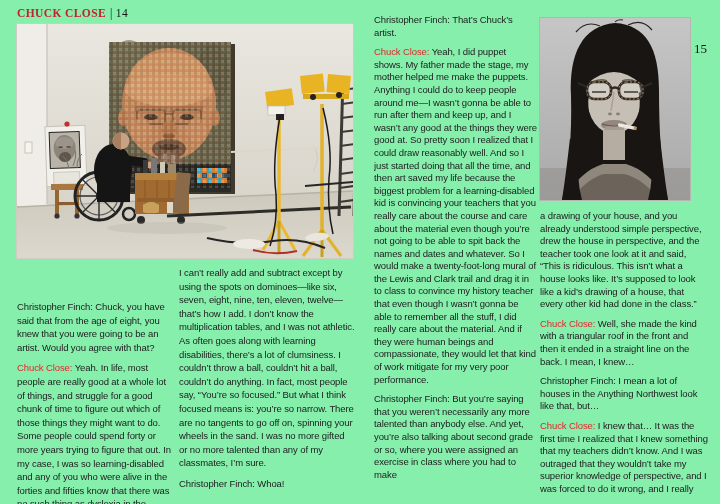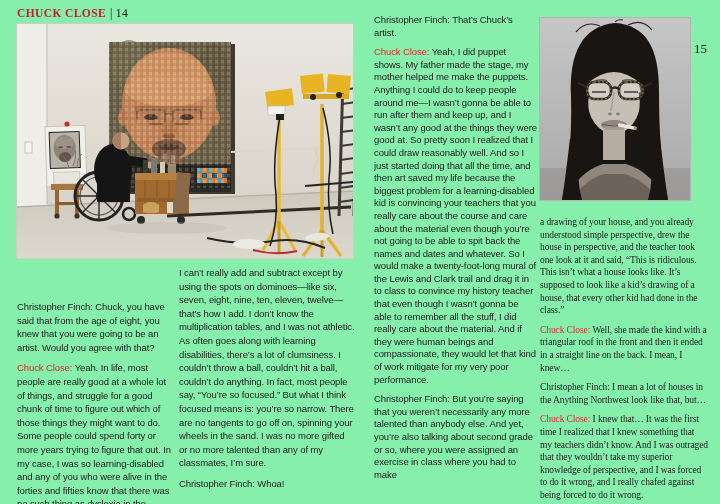--- a/index.html
+++ b/index.html
@@ -19,21 +19,21 @@
   .portrait-photo{position:absolute;left:540px;top:18px;width:150px;height:182px;outline:1px solid #b5b5b2;}
   .pageno-right{position:absolute;left:694px;top:9px;font-family:"Liberation Serif",serif;font-size:13px;color:#141414;margin-top:32px;}
   
   .col{position:absolute;overflow:hidden;color:#1c1c1c;}
   .col p{margin:0 0 7px 0;font-size:9.5px;letter-spacing:-.1px;}
   .pg14 p{line-height:13.6px;}
   .pg15 p{line-height:12.6px;}
   .col1{left:17px;top:266px;width:156px;height:232px;margin-top:34px;}
   .col2{left:179px;top:266px;width:176px;height:232px;}
   .col3{left:374px;top:14px;width:163px;height:482px;}
-  .col4{left:540px;top:216px;width:168px;height:284px;font-family:Liberation Serif, serif;}
+  .col4{left:540px;top:210px;width:168px;height:284px;}
   .spk{color:#e8232d;}
   svg{display:block;}
 </style>
 </head>
 <body>
 
 <div class="spread">
 
   <div class="header">
     <span class="ht-red">CHUCK CLOSE</span><span class="ht-sep">|</span><span class="ht-num">14</span>

